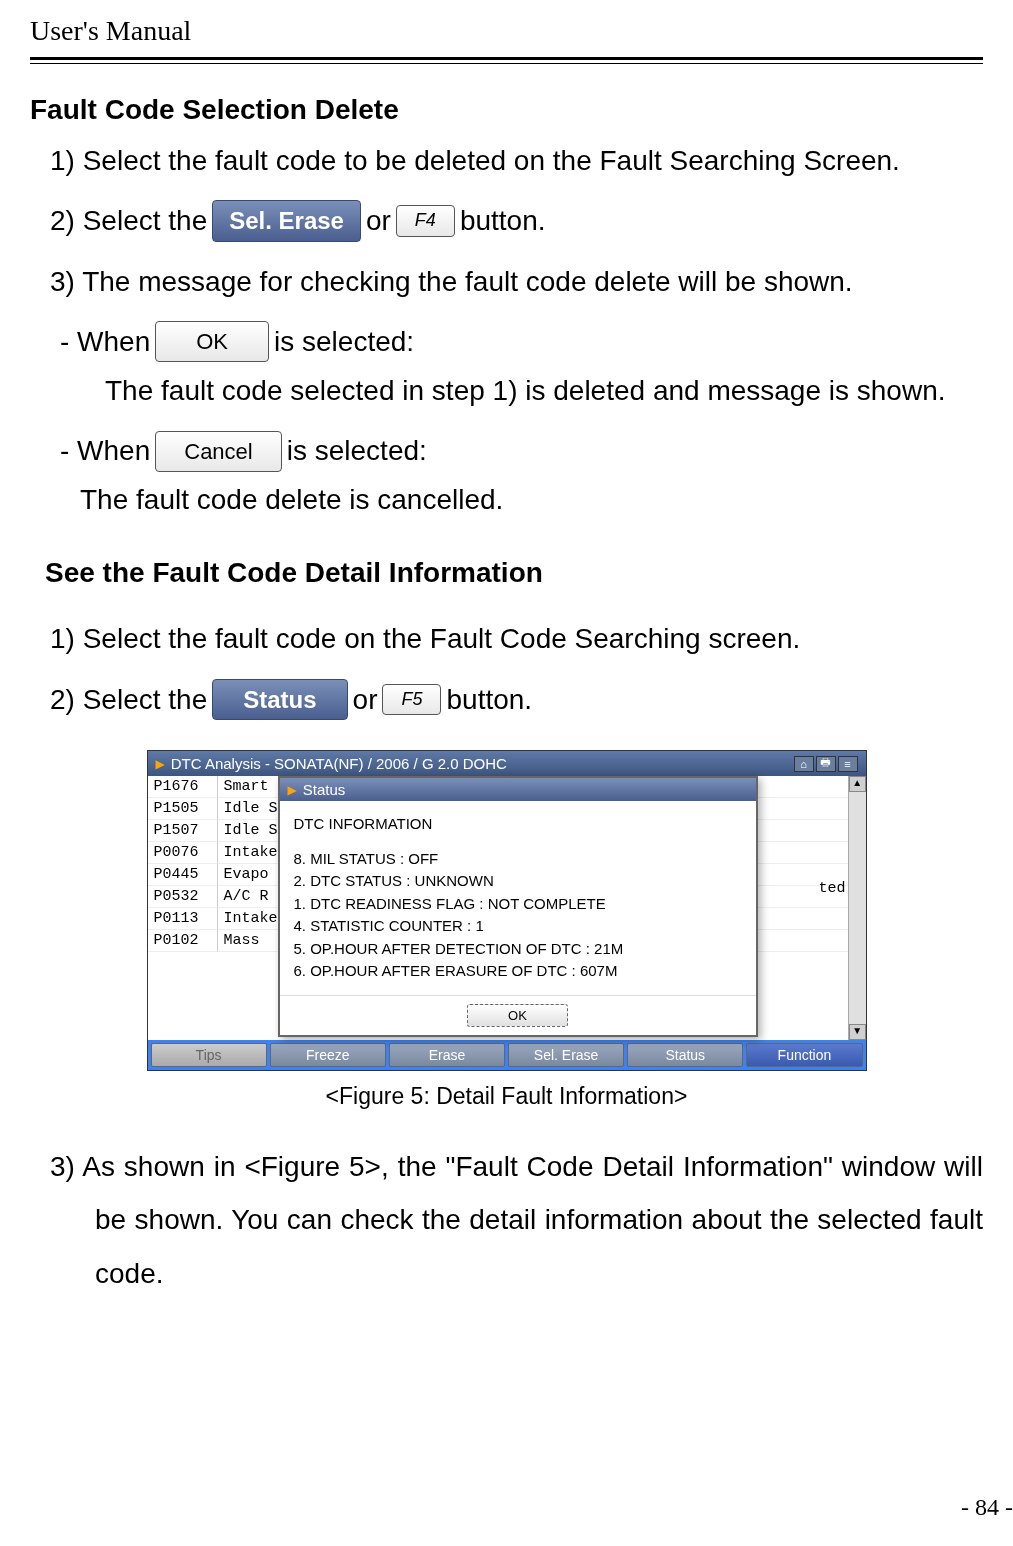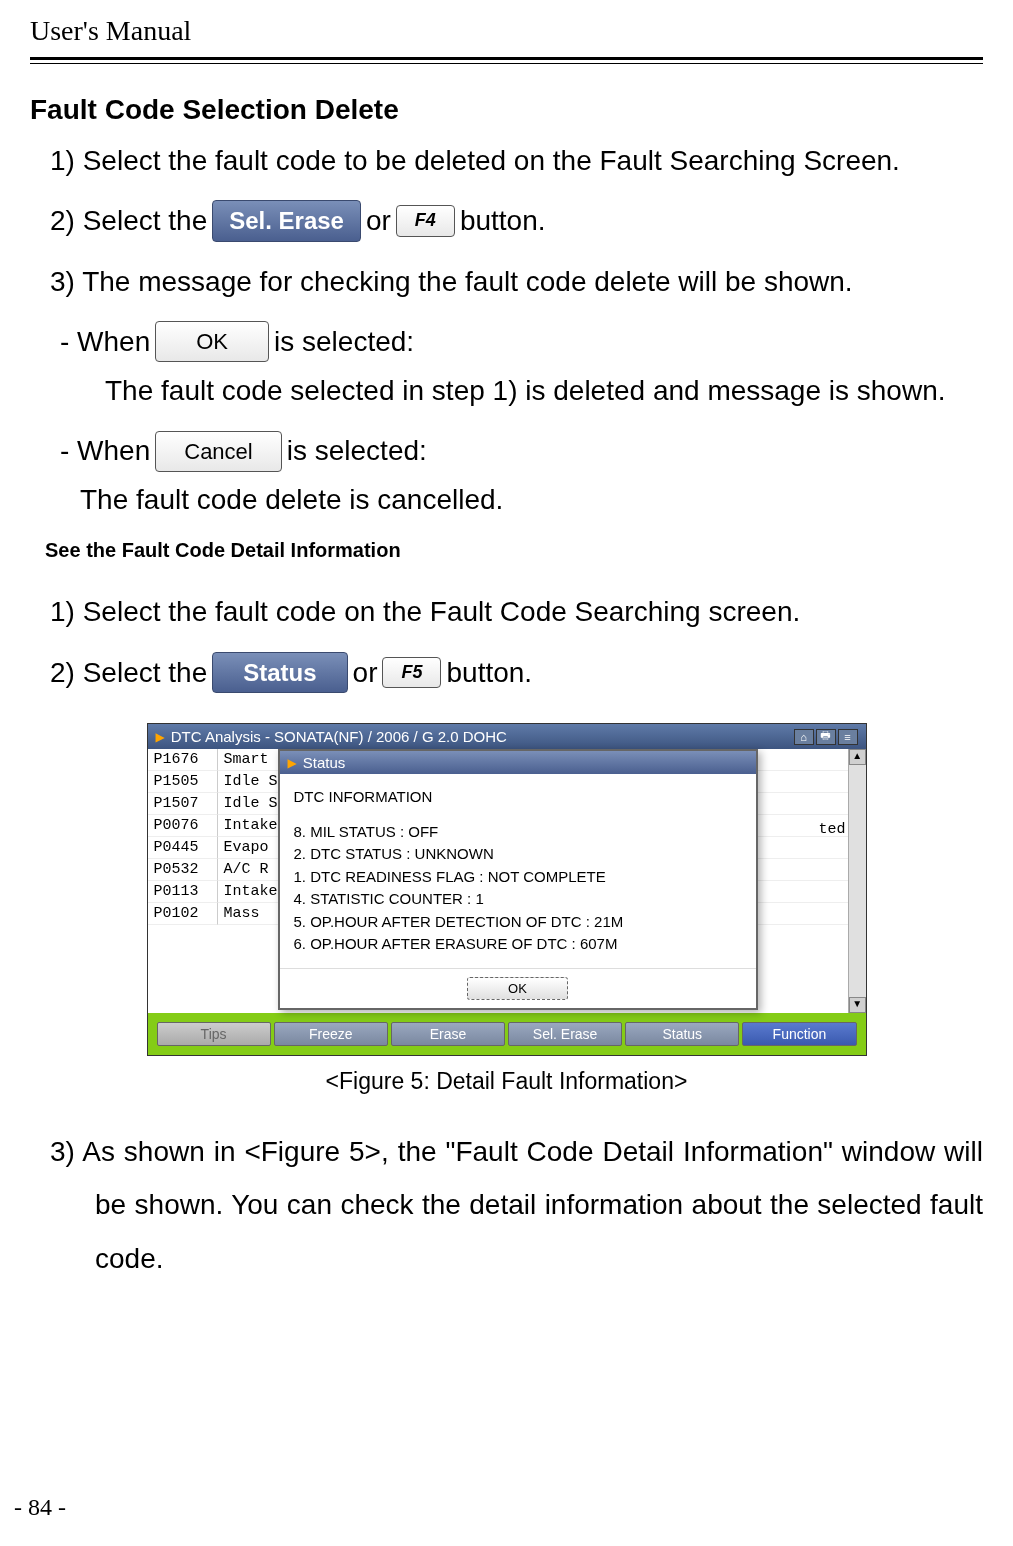--- a/index.html
+++ b/index.html
@@ -27,23 +27,23 @@
       border-bottom: 1px solid black;
       height: 7px;
       margin-bottom: 30px;
     }
     .section-title {
       font-size: 28px;
       font-weight: bold;
       margin-bottom: 15px;
     }
     .section-title-sub {
-      font-size: 20px;
+      font-size: 28px;
       font-weight: bold;
-      margin: 20px 0 30px 15px;
+      margin: 38px 0 30px 15px;
     }
     .list-item {
       font-size: 28px;
       margin-bottom: 20px;
       padding-left: 60px;
       text-indent: -40px;
       line-height: 1.4;
     }
     .list-item-plain {
       font-size: 28px;
@@ -83,21 +83,21 @@
     .blue-btn {
       background: linear-gradient(#7a8fb8, #4a5f8f);
       color: white;
       font-weight: bold;
       padding: 3px 16px;
       font-size: 24px;
       border: 1px solid #3a4a6f;
     }
     .fkey-btn {
       font-style: italic;
-      font-weight: bold;
+      font-weight: normal;
       font-size: 18px;
       padding: 2px 18px;
     }
     .figure-container {
       margin: 30px auto 10px;
       width: 720px;
     }
     .dtc-window {
       border: 1px solid #333;
       background: #f0f0f0;
@@ -158,21 +158,21 @@
     .dtc-desc {
       flex: 1;
       padding: 2px 6px;
       border-bottom: 1px solid #eee;
       white-space: nowrap;
       overflow: hidden;
     }
     .dtc-right-frag {
       position: absolute;
       right: 20px;
-      top: 72px;
+      top: 104px;
       font-size: 15px;
       font-family: 'Courier New', monospace;
       margin-left: 44px;
     }
     .scrollbar {
       width: 18px;
       background: #e0e0e0;
       border-left: 1px solid #aaa;
       display: flex;
       flex-direction: column;
@@ -221,22 +221,22 @@
     .ok-popup-btn {
       display: inline-block;
       border: 1px dashed #666;
       background: linear-gradient(#fff, #e0e0e0);
       padding: 3px 40px;
       font-size: 13px;
       border-radius: 3px;
     }
     .bottom-bar {
       display: flex;
-      background: #84cc16;
-      padding: 9px;
+      background: #3b82f6;
+      padding: 3px;
       gap: 3px;
     }
     .bb-btn {
       flex: 1;
       text-align: center;
       font-size: 14px;
       padding: 3px 0;
       color: white;
       background: linear-gradient(#9aa8bf, #7a88a0);
       border: 1px solid #666;
@@ -262,21 +262,21 @@
     }
     .para-indent {
       padding-left: 65px;
       text-indent: -45px;
     }
     .footer {
       position: absolute;
       bottom: 25px;
       left: 14px;
       right: 0;
-      text-align: left;
+      text-align: right;
       font-size: 24px;
       font-family: 'Times New Roman', serif;
     }
     .inline-flex {
       display: inline-flex;
       align-items: center;
       text-indent: 0;
     }
   </style>
 </head>

